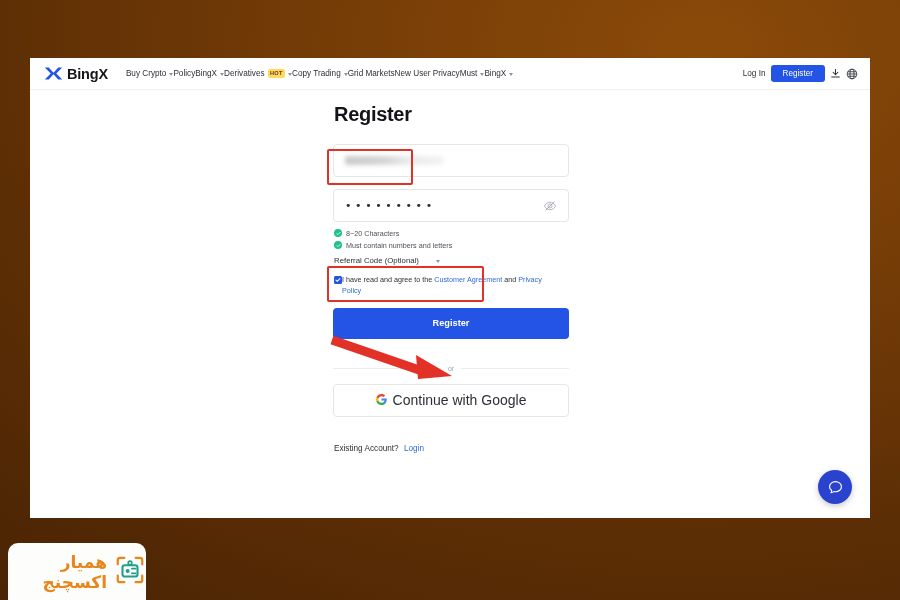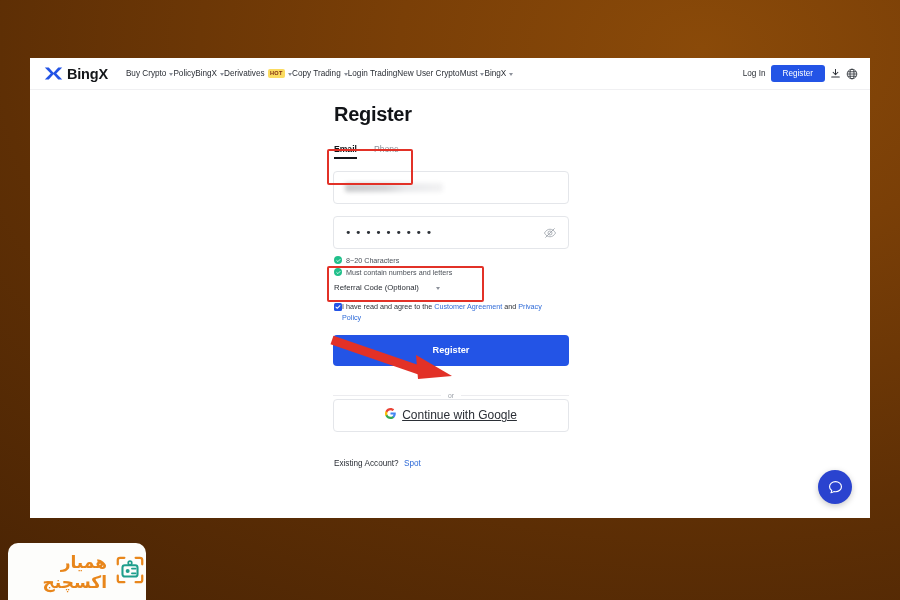--- a/index.html
+++ b/index.html
@@ -159,26 +159,27 @@
   }
 
   #or-row {
     margin-top: 26px;
     display: flex; align-items: center; gap: 7px;
   }
   .rule { flex: 1; height: 1px; background: #ececef; }
   #or-label { font-size: 6.8px; color: #9da2aa; }
 
   #google-btn {
+    margin-top: 12px;
     height: 31px;
     border: 1px solid #e4e6ea;
     border-radius: 4px;
     display: flex; align-items: center; justify-content: center; gap: 6px;
-    font-size: 12px; color: #2b2f36;
-    cursor: pointer; background: #fff; text-decoration: underline;
+    font-size: 14px; color: #2b2f36;
+    cursor: pointer; background: #fff;
   }
 
   #existing {
     margin: 27px 0 0 1px;
     font-size: 8.2px; color: #2b2f36;
   }
   #existing .inline-link { margin-left: 3px; }
 
   
   #chat {
@@ -251,24 +252,24 @@
         <div class="nav-item">
           <span>Derivatives</span>
           <span class="hot-badge">HOT</span>
           <i class="caret"></i>
         </div>
         <div class="nav-item">
           <span>Copy Trading</span>
           <i class="caret"></i>
         </div>
         <div class="nav-item">
-          <span>Login Trading</span>
-        </div>
-        <div class="nav-item">
-          <span>New User Crypto</span>
+          <span>Grid Markets</span>
+        </div>
+        <div class="nav-item">
+          <span>New User Privacy</span>
         </div>
         <div class="nav-item">
           <span>Must</span>
           <i class="caret"></i>
         </div>
         <div class="nav-item">
           <span>BingX</span>
           <i class="caret"></i>
         </div>
       </div>
@@ -290,24 +291,20 @@
             <path d="M1.7 8 H14.3 M2.6 5 H13.4 M2.6 11 H13.4" stroke="#2b2f36" stroke-width="1.1" fill="none"></path>
           </svg>
         </span>
       </div>
     </div>
 
     <div id="form-col">
 
       <h1 id="title">Register</h1>
 
-      <div id="tabs">
-        <div class="tab active">Email</div>
-        <div class="tab">Phone</div>
-      </div>
 
       <div class="field">
         <div class="blurred-value"></div>
       </div>
 
       <div class="field">
         <span class="dots">•••••••••</span>
         <span class="eye-btn">
           <svg width="14" height="14" viewBox="0 0 20 20">
             <path d="M2 10 C4.4 6.2 7 4.6 10 4.6 C13 4.6 15.6 6.2 18 10 C15.6 13.8 13 15.4 10 15.4 C7 15.4 4.4 13.8 2 10 Z" fill="none" stroke="#9aa0a8" stroke-width="1.1"></path>
@@ -370,21 +367,21 @@
             <path fill="#34A853" d="M9 18c2.43 0 4.47-.8 5.96-2.18l-2.9-2.26c-.81.54-1.84.86-3.06.86-2.35 0-4.34-1.58-5.05-3.72H.96v2.33A9 9 0 0 0 9 18z"></path>
             <path fill="#FBBC05" d="M3.95 10.7a5.4 5.4 0 0 1 0-3.42V4.96H.96a9 9 0 0 0 0 8.08l2.99-2.34z"></path>
             <path fill="#EA4335" d="M9 3.58c1.32 0 2.5.46 3.44 1.35l2.58-2.58C13.46.9 11.43 0 9 0A9 9 0 0 0 .96 4.96l2.99 2.33C4.66 5.15 6.65 3.58 9 3.58z"></path>
           </svg>
         </span>
         <span>Continue with Google</span>
       </div>
 
       <div id="existing">
         <span>Existing Account?</span>
-        <span class="inline-link">Spot</span>
+        <span class="inline-link">Login</span>
       </div>
     </div>
 
     <div id="chat">
       <svg width="17" height="17" viewBox="0 0 22 22">
         <path d="M11 3.4c-4.3 0-7.7 2.9-7.7 6.5 0 2 1.1 3.8 2.8 5 0 1-.3 2-1 2.9 1.5-.2 2.8-.8 3.7-1.5.7.2 1.4.2 2.2.2 4.3 0 7.7-2.9 7.7-6.6 0-3.6-3.4-6.5-7.7-6.5z" fill="none" stroke="#ffffff" stroke-width="1.5" stroke-linejoin="round"></path>
       </svg>
     </div>
   </div>
 

